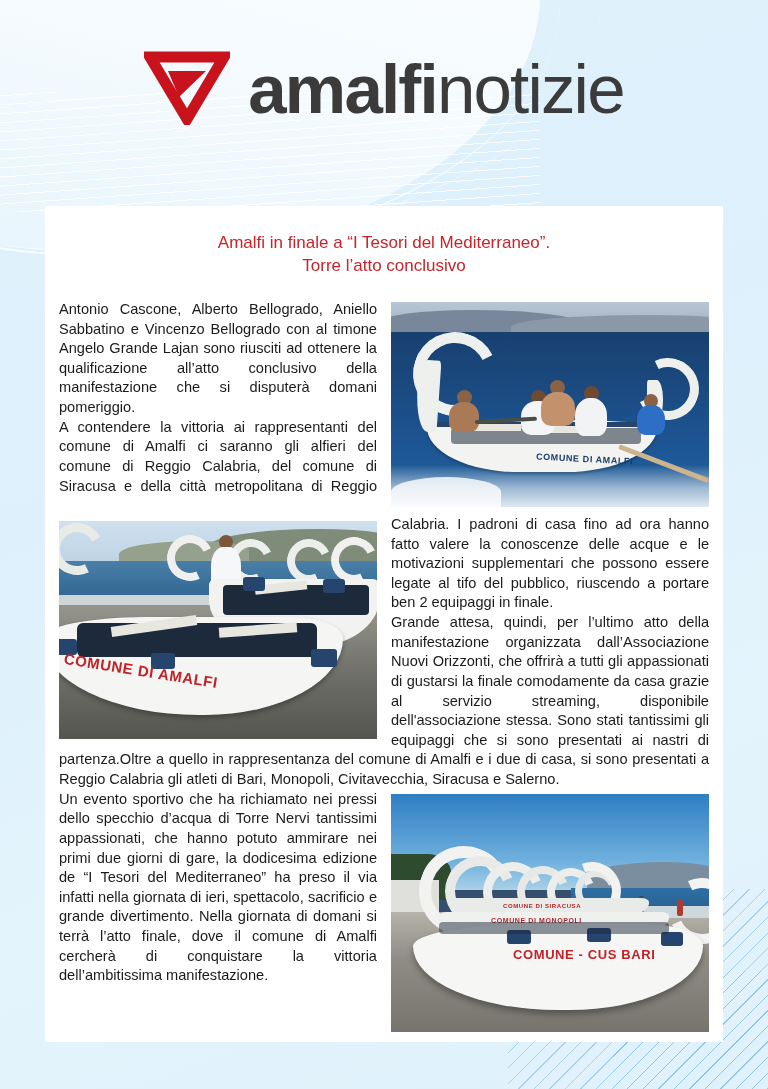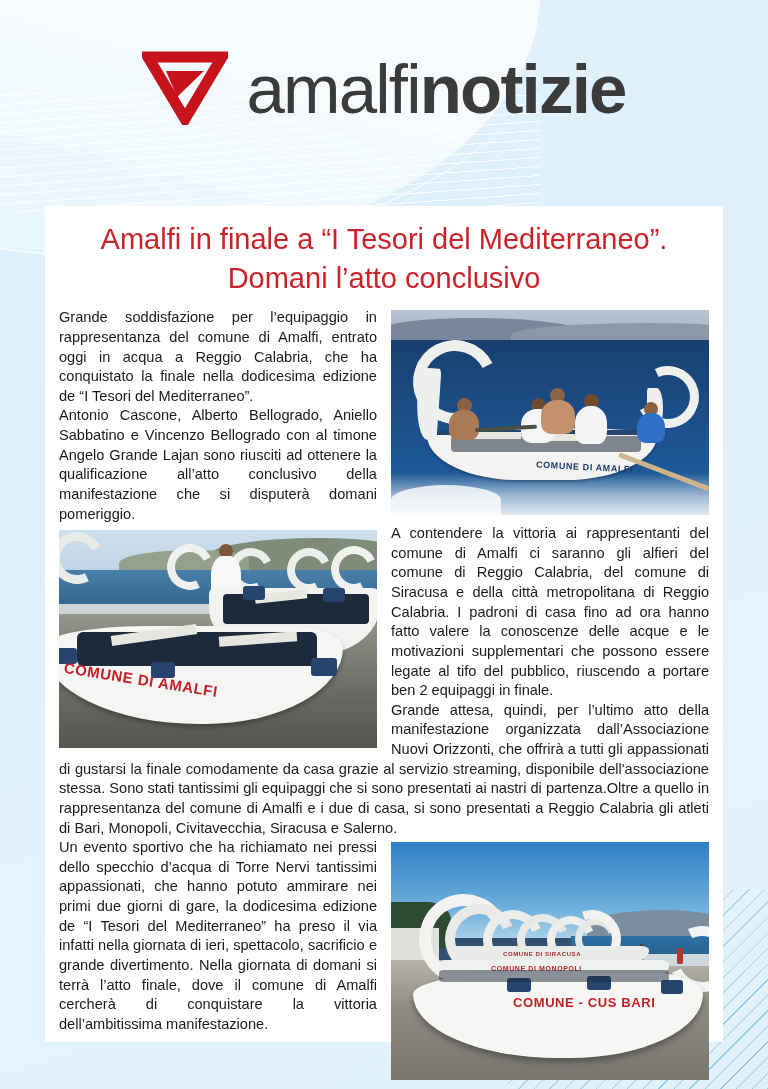--- a/index.html
+++ b/index.html
@@ -111,22 +111,22 @@
   }
   .logo-mark { width: 86px; height: 74px; display: block; }
   .wordmark {
     font-size: 69px;
     letter-spacing: -1.8px;
     line-height: 1;
     color: #3b3b3b;
     white-space: nowrap;
     margin-top: 2px;
   }
-  .wordmark .w-light { font-weight: 400; }
-  .wordmark .w-bold { font-weight: 700; }
+  .wordmark .w-light { font-weight: 700; }
+  .wordmark .w-bold { font-weight: 400; }
 
   
   .date-line {
     position: absolute;
     left: 52px;
     top: 152px;
     font-size: 26px;
     color: #272727;
     letter-spacing: 0.2px;
   }
@@ -136,25 +136,25 @@
     position: absolute;
     left: 45px;
     top: 206px;
     width: 678px;
     height: 836px;
     background: #ffffff;
     box-sizing: border-box;
   }
 
   .headline {
-    margin: 0;
+    margin: 12px;
     padding: 14px 26px 0 26px;
     text-align: center;
     color: #cc2229;
-    font-size: 29px;
+    font-size: 17px;
     font-weight: 400;
     line-height: 1.35;
   }
 
   .body {
     padding: 10px 14px 0 14px;
     color: #1b1b1b;
     font-size: 14.6px;
     line-height: 1.345;
     text-align: justify;
@@ -228,21 +228,21 @@
     <div class="wordmark">
       <span class="w-light">amalfi</span><span class="w-bold">notizie</span>
     </div>
   </div>
 
 
   <div class="card">
 
     <h1 class="headline">
       <span>Amalfi in finale a “I Tesori del Mediterraneo”.</span><br>
-      <span>Domani l’atto conclusivo</span>
+      <span>Torre l’atto conclusivo</span>
     </h1>
 
     <div class="body">
 
       <div class="photo photo-1">
         <div class="sky" style="top:0;height:30px;background:linear-gradient(#b9c6d4,#9fb0c2);"></div>
         <div class="mount" style="left:-10px;top:8px;width:200px;height:26px;border-radius:50% 60% 0 0;background:#78879a;"></div>
         <div class="mount" style="left:120px;top:13px;width:230px;height:20px;border-radius:60% 40% 0 0;background:#8a98a8;"></div>
         <div class="sea" style="top:30px;height:175px;background:linear-gradient(#17406f 0%,#1b4b82 35%,#1d5796 70%,#2a689f 100%);"></div>
         <div style="position:absolute;left:0;bottom:0;width:100%;height:42px;background:linear-gradient(rgba(255,255,255,0) 0%,rgba(255,255,255,0.55) 55%,rgba(255,255,255,0.85) 100%);"></div>
@@ -267,21 +267,20 @@
         <div class="head" style="left:193px;top:84px;width:15px;height:15px;background:#70492f;"></div>
         <div class="rower" style="left:184px;top:96px;width:32px;height:38px;background:#f2f3f4;"></div>
         <div class="head" style="left:253px;top:92px;width:14px;height:14px;"></div>
         <div class="rower" style="left:246px;top:103px;width:28px;height:30px;background:#2d6ec6;"></div>
         <div class="oar" style="left:228px;top:142px;width:96px;height:5px;transform:rotate(21deg);"></div>
         <div class="oar" style="left:84px;top:118px;width:62px;height:4px;transform:rotate(-3deg);background:#4a4f45;"></div>
 
         <div class="cap" style="left:145px;top:151px;color:#1b3b6b;font-size:9px;transform:rotate(3deg);">COMUNE DI AMALFI</div>
       </div>
 
-      <p>Grande soddisfazione per l’equipaggio in rappresentanza del comune di Amalfi, entrato oggi in acqua a Reggio Calabria, che ha conquistato la finale nella dodicesima edizione de “I Tesori del Mediterraneo”.</p>
       <p>Antonio Cascone, Alberto Bellogrado, Aniello Sabbatino e Vincenzo Bellogrado con al timone Angelo Grande Lajan sono riusciti ad ottenere la qualificazione all’atto conclusivo della manifestazione che si disputerà domani pomeriggio.</p>
 
       <div class="photo photo-2">
         <div class="sky" style="top:0;height:46px;background:linear-gradient(#cfe0ee,#bcd2e4);"></div>
         <div class="mount" style="left:150px;top:8px;width:200px;height:32px;border-radius:55% 45% 0 0;background:#7e8c79;"></div>
         <div class="mount" style="left:60px;top:20px;width:130px;height:22px;border-radius:60% 40% 0 0;background:#95a08d;"></div>
         <div class="sea" style="top:40px;height:40px;background:linear-gradient(#4a7fa8,#2f6490);"></div>
         <div class="beach" style="top:76px;height:142px;background:linear-gradient(#9a9a92,#6f6f69 55%,#55554f 100%);"></div>
         <div style="position:absolute;left:0;top:74px;width:100%;height:10px;background:#cfd5d6;"></div>
 

